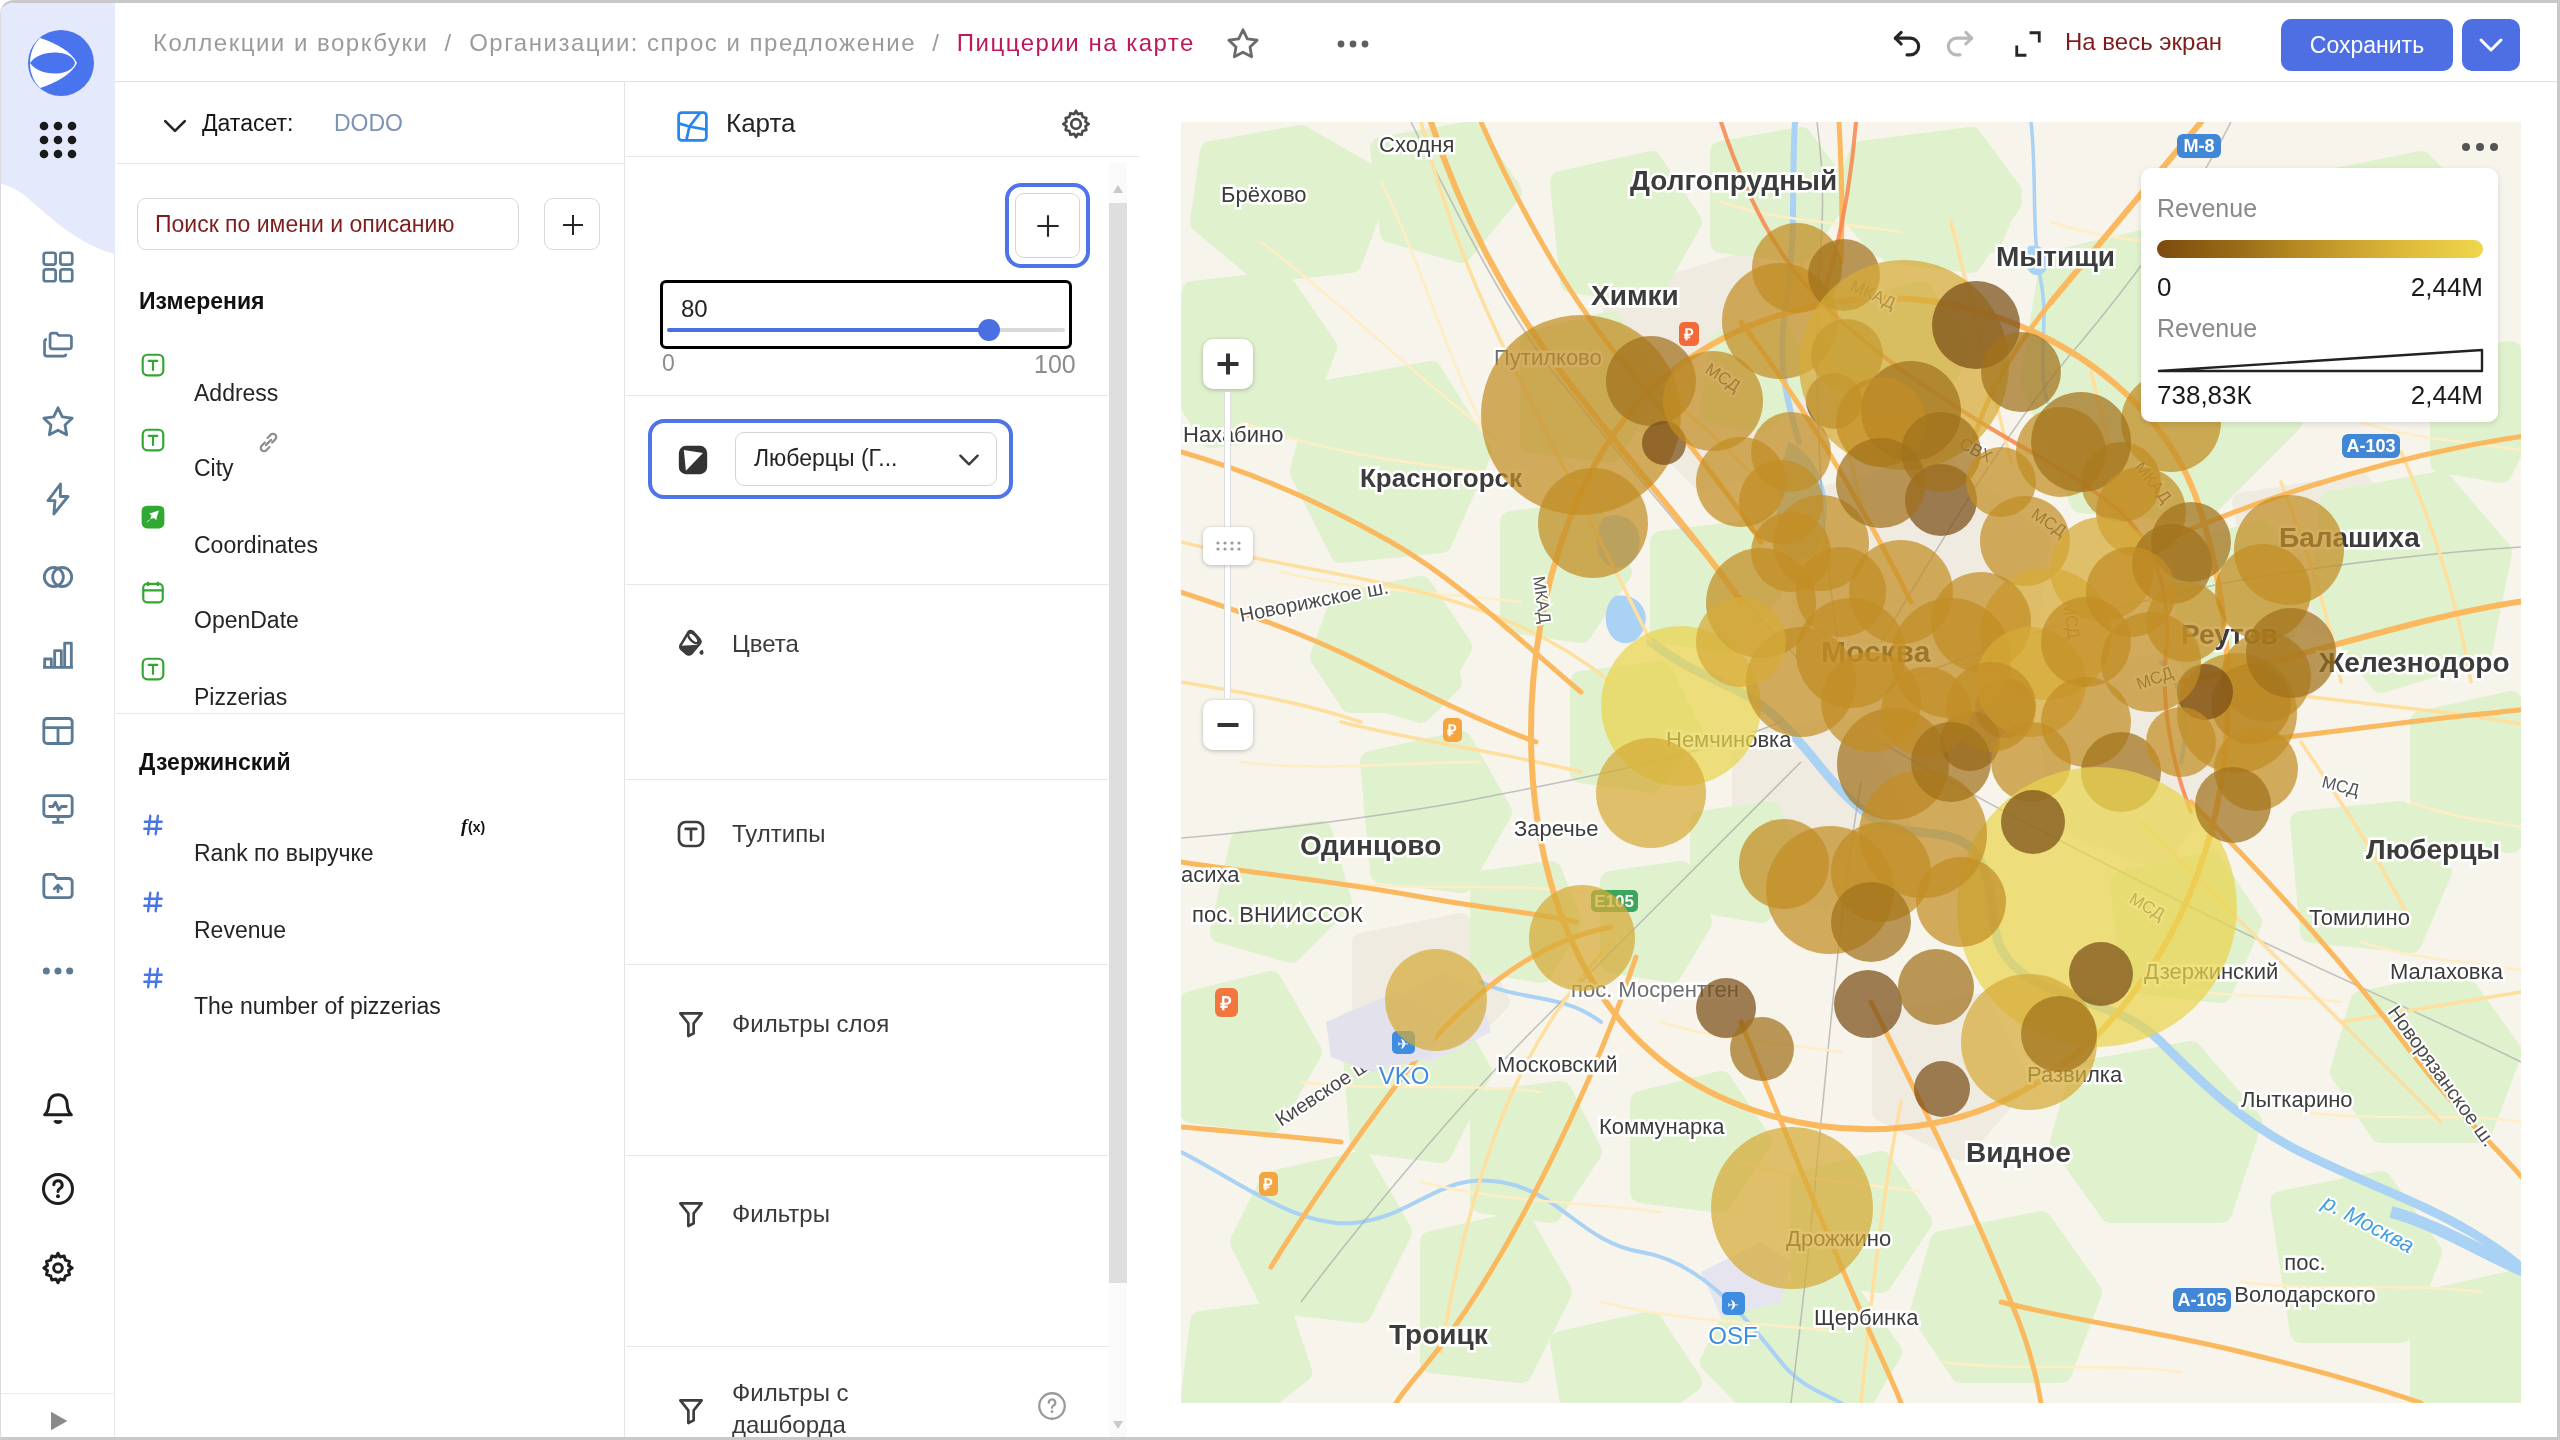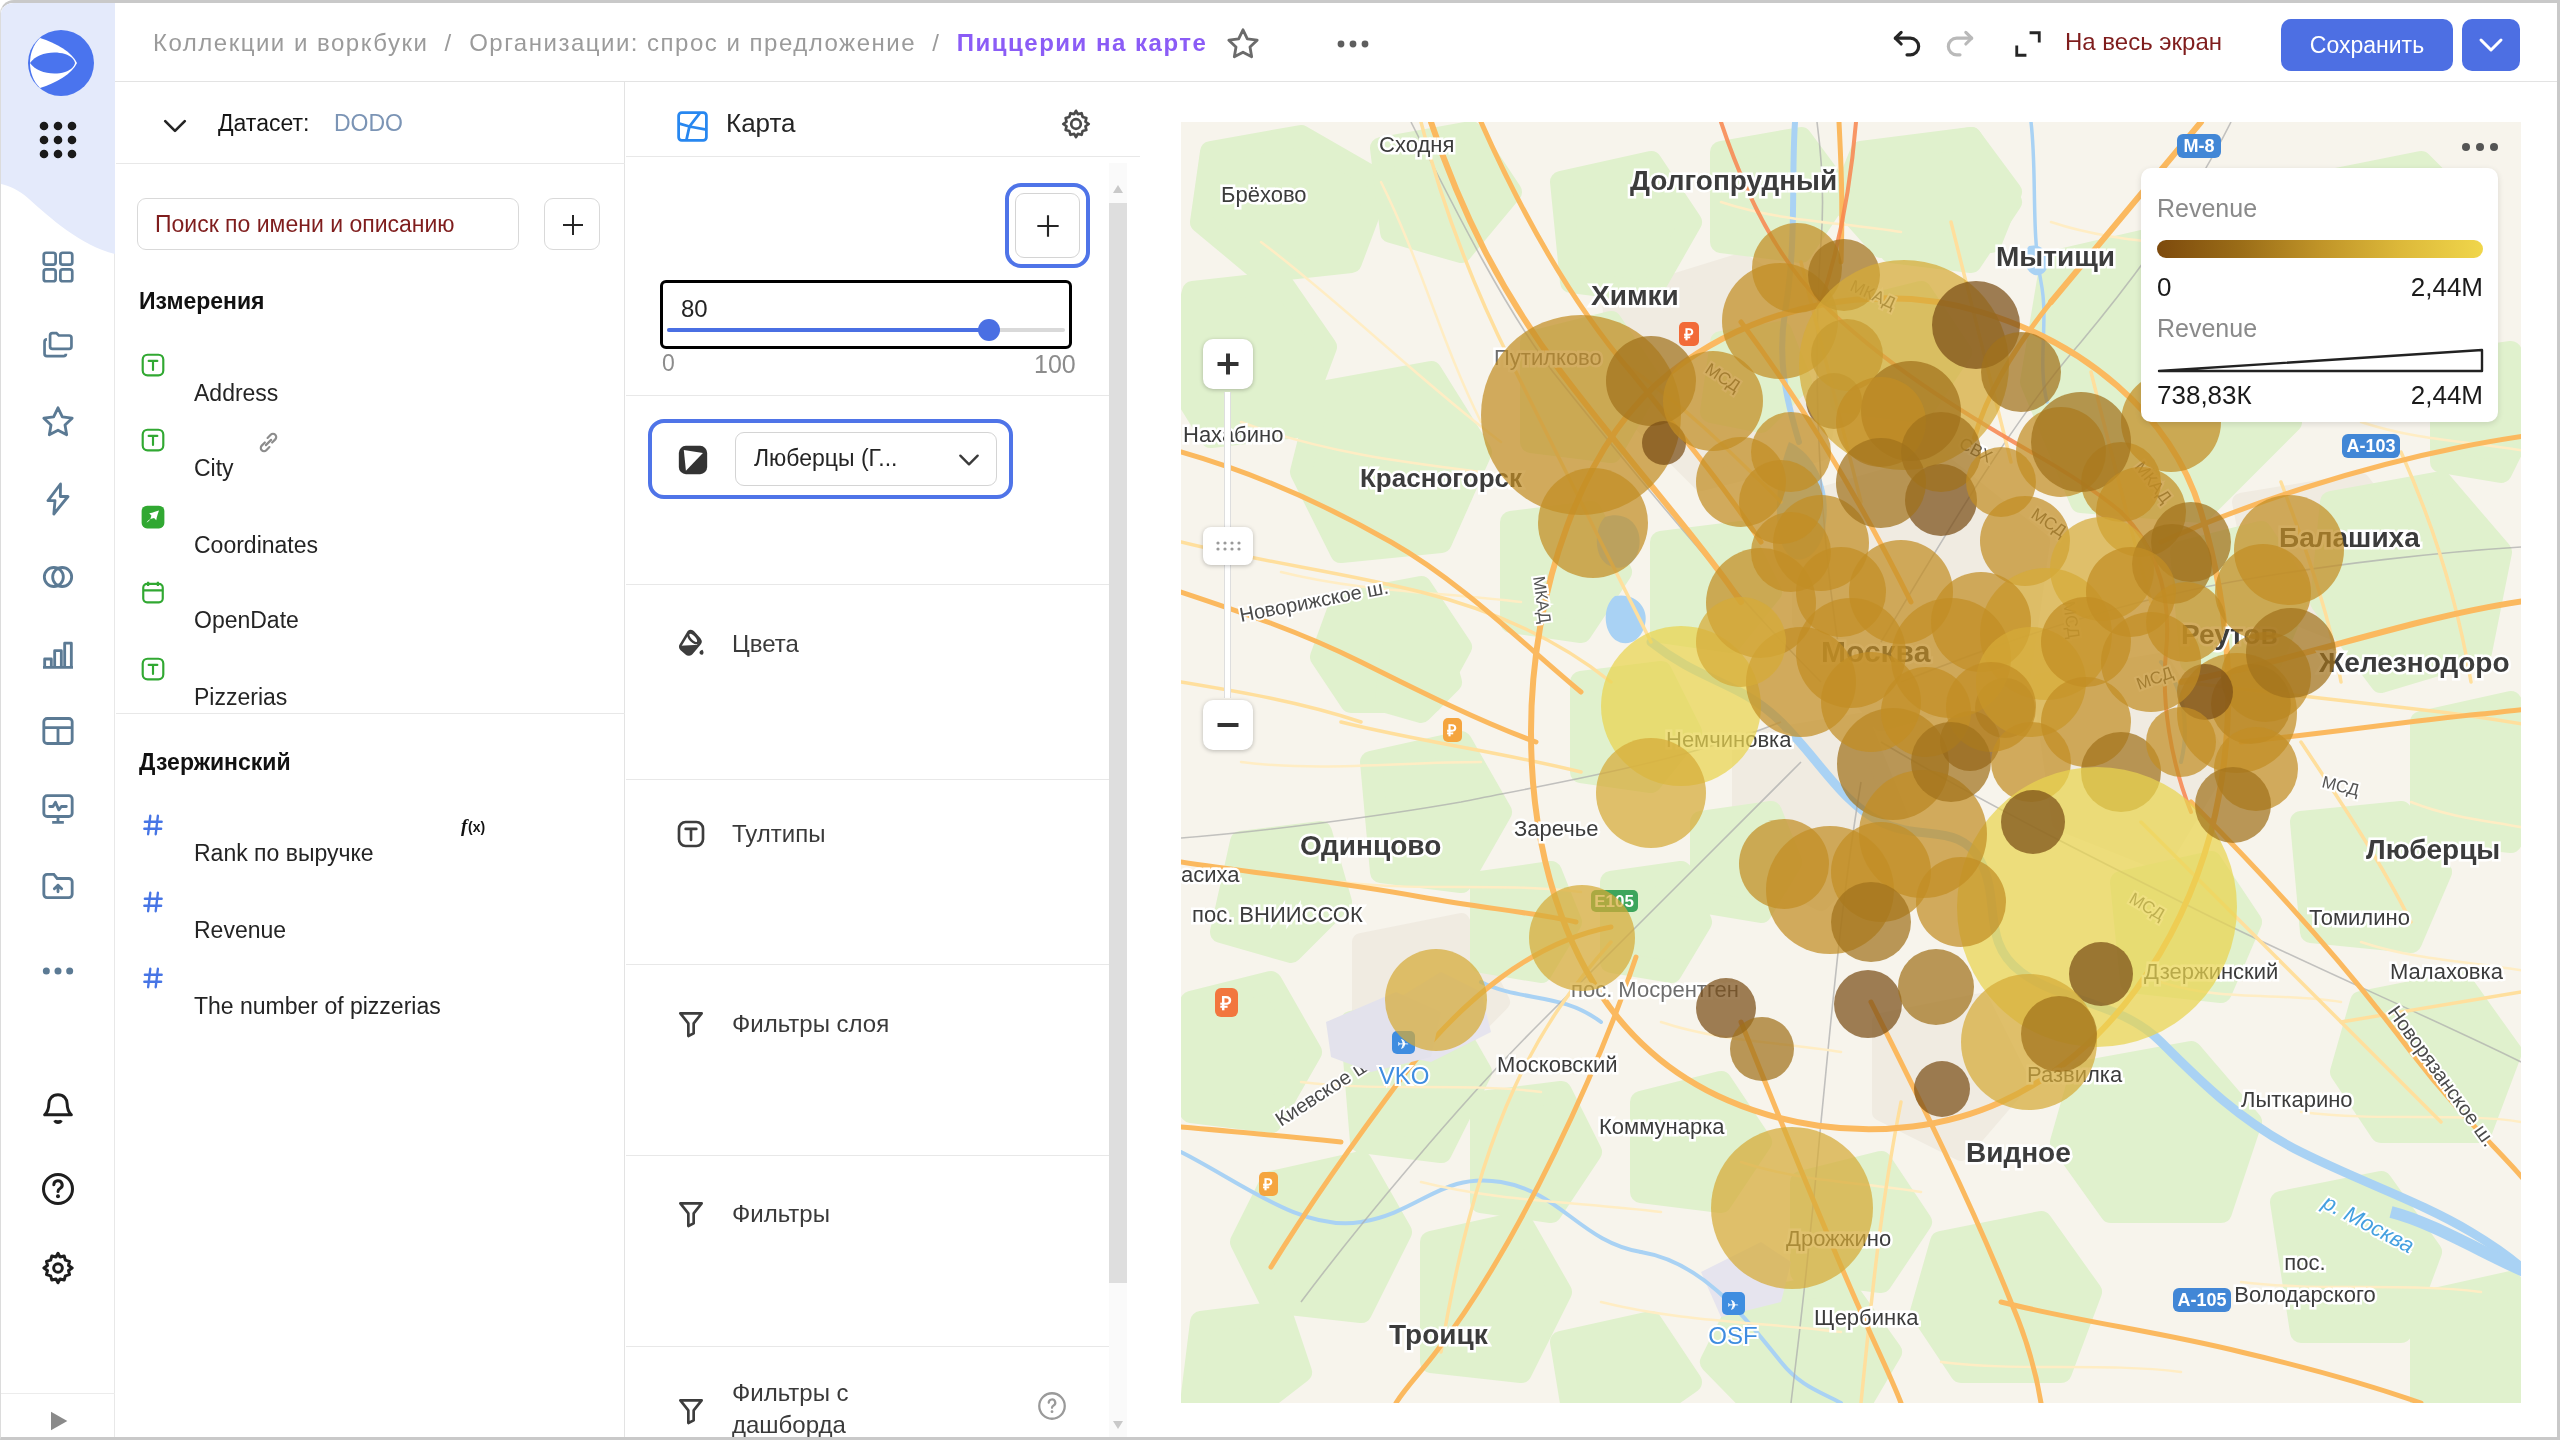--- a/index.html
+++ b/index.html
@@ -6,21 +6,21 @@
 html,body { width:2560px; height:1440px; overflow:hidden; background:#fff;
   font-family:"Liberation Sans", sans-serif; }
 #page { position:absolute; inset:0; border-radius:14px 0 0 0; overflow:hidden; border-top:3px solid #c9c9c9; border-right:3px solid #c9c9c9; border-bottom:3px solid #c9c9c9; border-left:1px solid #dcdcdc; }
 
 #sidebar { position:absolute; left:0; top:0; width:114px; height:1437px; background:#fff; border-right:1px solid #e8e8e8; }
 #sidetop { position:absolute; left:0; top:0; width:114px; height:260px; }
 .sicon { position:absolute; left:0; width:114px; text-align:center; color:#5b7a94; }
 
 #topbar { position:absolute; left:114px; top:3px; width:2443px; height:76px; background:#fff; border-bottom:1px solid #e3e3e3; }
 .crumb { position:absolute; top:23px; font-size:24px; letter-spacing:1.5px; color:#9b9b9b; white-space:nowrap; }
-.crumb b { color:#8b5cf6; font-weight:700;text-align:center; }
+.crumb b { color:#be185d; font-weight:400;text-align:center; }
 #savebtn { position:absolute; top:13px; left:2166px; width:172px; height:52px; background:#4d6fe3; border-radius:10px;
   color:#fff; font-size:23px; text-align:center; line-height:52px; }
 #savedrop { position:absolute; top:13px; left:2347px; width:58px; height:52px; background:#4d6fe3; border-radius:10px; }
 
 #lpanel { position:absolute; left:115px; top:79px; width:509px; height:1358px; background:#fff; border-right:1px solid #e3e3e3; }
 .ficon { position:absolute; left:24px; width:26px; height:26px; }
 .ftext { position:absolute; left:78px; font-size:23px; color:#242424;margin-top:28px; }
 .fhead { position:absolute; left:23px; font-size:23px; font-weight:700; color:#111; }
 
 #mpanel { position:absolute; left:625px; top:79px; width:514px; height:1358px; background:#fff; }
@@ -145,21 +145,21 @@
 </svg>
 <div style="position:absolute;left:0;top:1390px;width:114px;border-top:1px solid #ececec"></div>
 <svg class="sicon" style="top:1404px" width="28" height="28" viewBox="0 0 24 24" fill="#8a8a8a">
   <path d="M6 4 L20 12 L6 20 Z"></path>
 </svg>
 </div>
 <div id="lpanel">
 <svg style="position:absolute;left:44px;top:33px" width="30" height="22" viewBox="0 0 24 18" fill="none" stroke="#262626" stroke-width="2.2" stroke-linecap="round" stroke-linejoin="round">
         <path d="M4 5 L12 13 L20 5"></path>
       </svg>
-<div style="position:absolute;left:102px;top:28px;font-size:23px;color:#161616">Датасет:</div>
+<div style="position:absolute;left:86px;top:28px;font-size:23px;color:#161616">Датасет:</div>
 <div style="position:absolute;left:218px;top:28px;font-size:23px;color:#7b94b5">DODO</div>
 <div style="position:absolute;left:0;top:81px;width:509px;border-top:1px solid #e8e8e8"></div>
 <div style="position:absolute;left:21px;top:116px;width:382px;height:52px;border:1px solid #d9d9d9;border-radius:9px">
   <div style="position:absolute;left:17px;top:12px;font-size:23px;color:#7f1d1d">Поиск по имени и описанию</div>
 </div>
 <div style="position:absolute;left:428px;top:116px;width:56px;height:52px;border:1px solid #d9d9d9;border-radius:9px">
   <svg style="position:absolute;left:13px;top:11px" width="30" height="30" viewBox="0 0 24 24" fill="none" stroke="#262626" stroke-width="1.6">
           <path d="M12 4 V20 M4 12 H20"></path>
         </svg>
 </div>

